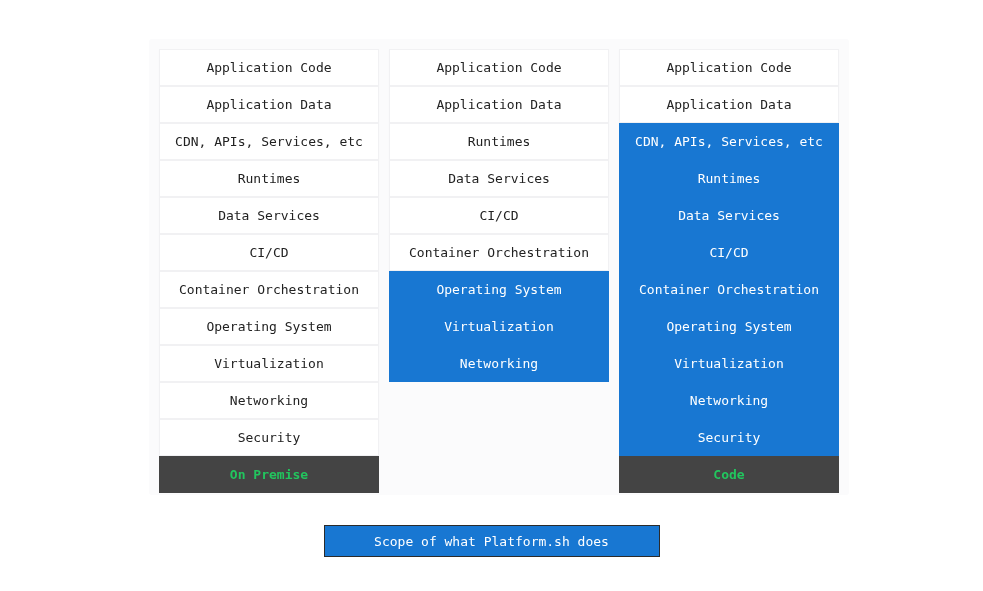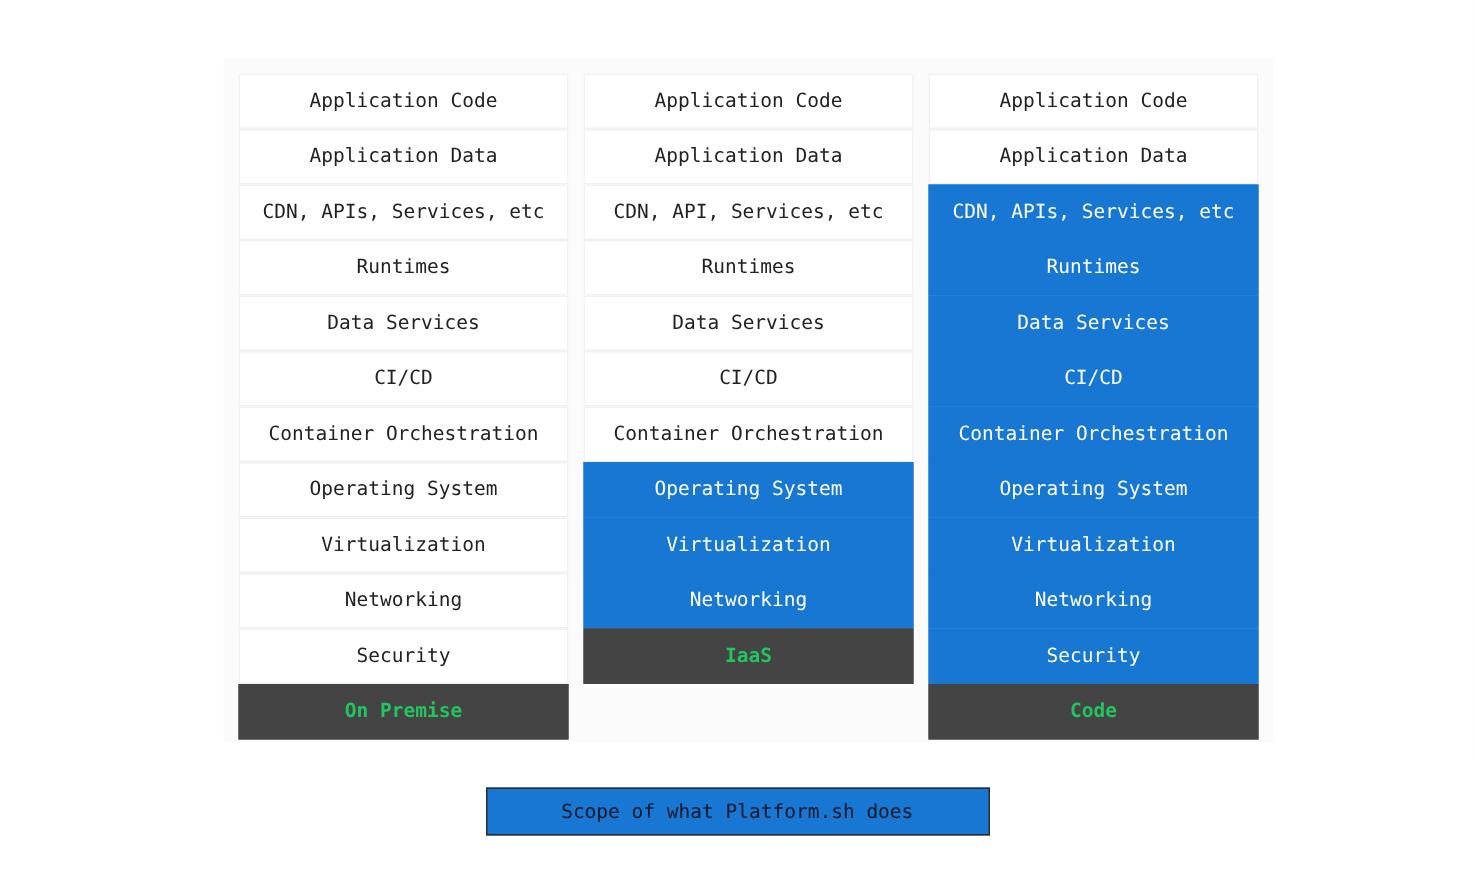--- a/index.html
+++ b/index.html
@@ -101,21 +101,21 @@
     top: 525px;
     width: 983px;
     display: flex;
     justify-content: center;
   }
 
   #legend-box {
     width: 336px;
     height: 32px;
     background: #1877d2;
-    color: #0f172a;
+    color: #ffffff;
     border: 1px solid #2b2b2b;
     display: flex;
     align-items: center;
     justify-content: center;
     font-size: 13px;
     line-height: 1;
     white-space: nowrap;
   }
 </style>
 </head>
@@ -177,23 +177,20 @@
       </div>
       <div class="column">
         <div class="cell plain">
           <span>Application Code</span>
         </div>
         <div class="spacer"></div>
         <div class="cell plain">
           <span>Application Data</span>
         </div>
         <div class="spacer"></div>
-        <div class="cell plain">
-          <span>CDN, API, Services, etc</span>
-        </div>
         <div class="spacer"></div>
         <div class="cell plain">
           <span>Runtimes</span>
         </div>
         <div class="spacer"></div>
         <div class="cell plain">
           <span>Data Services</span>
         </div>
         <div class="spacer"></div>
         <div class="cell plain">
@@ -210,23 +207,20 @@
         <div class="spacer"></div>
         <div class="cell covered">
           <span>Virtualization</span>
         </div>
         <div class="spacer"></div>
         <div class="cell covered">
           <span>Networking</span>
         </div>
         <div class="spacer"></div>
         <div class="spacer"></div>
-        <div class="cell footer">
-          <span>IaaS</span>
-        </div>
       </div>
       <div class="column">
         <div class="cell plain">
           <span>Application Code</span>
         </div>
         <div class="spacer"></div>
         <div class="cell plain">
           <span>Application Data</span>
         </div>
         <div class="spacer"></div>

